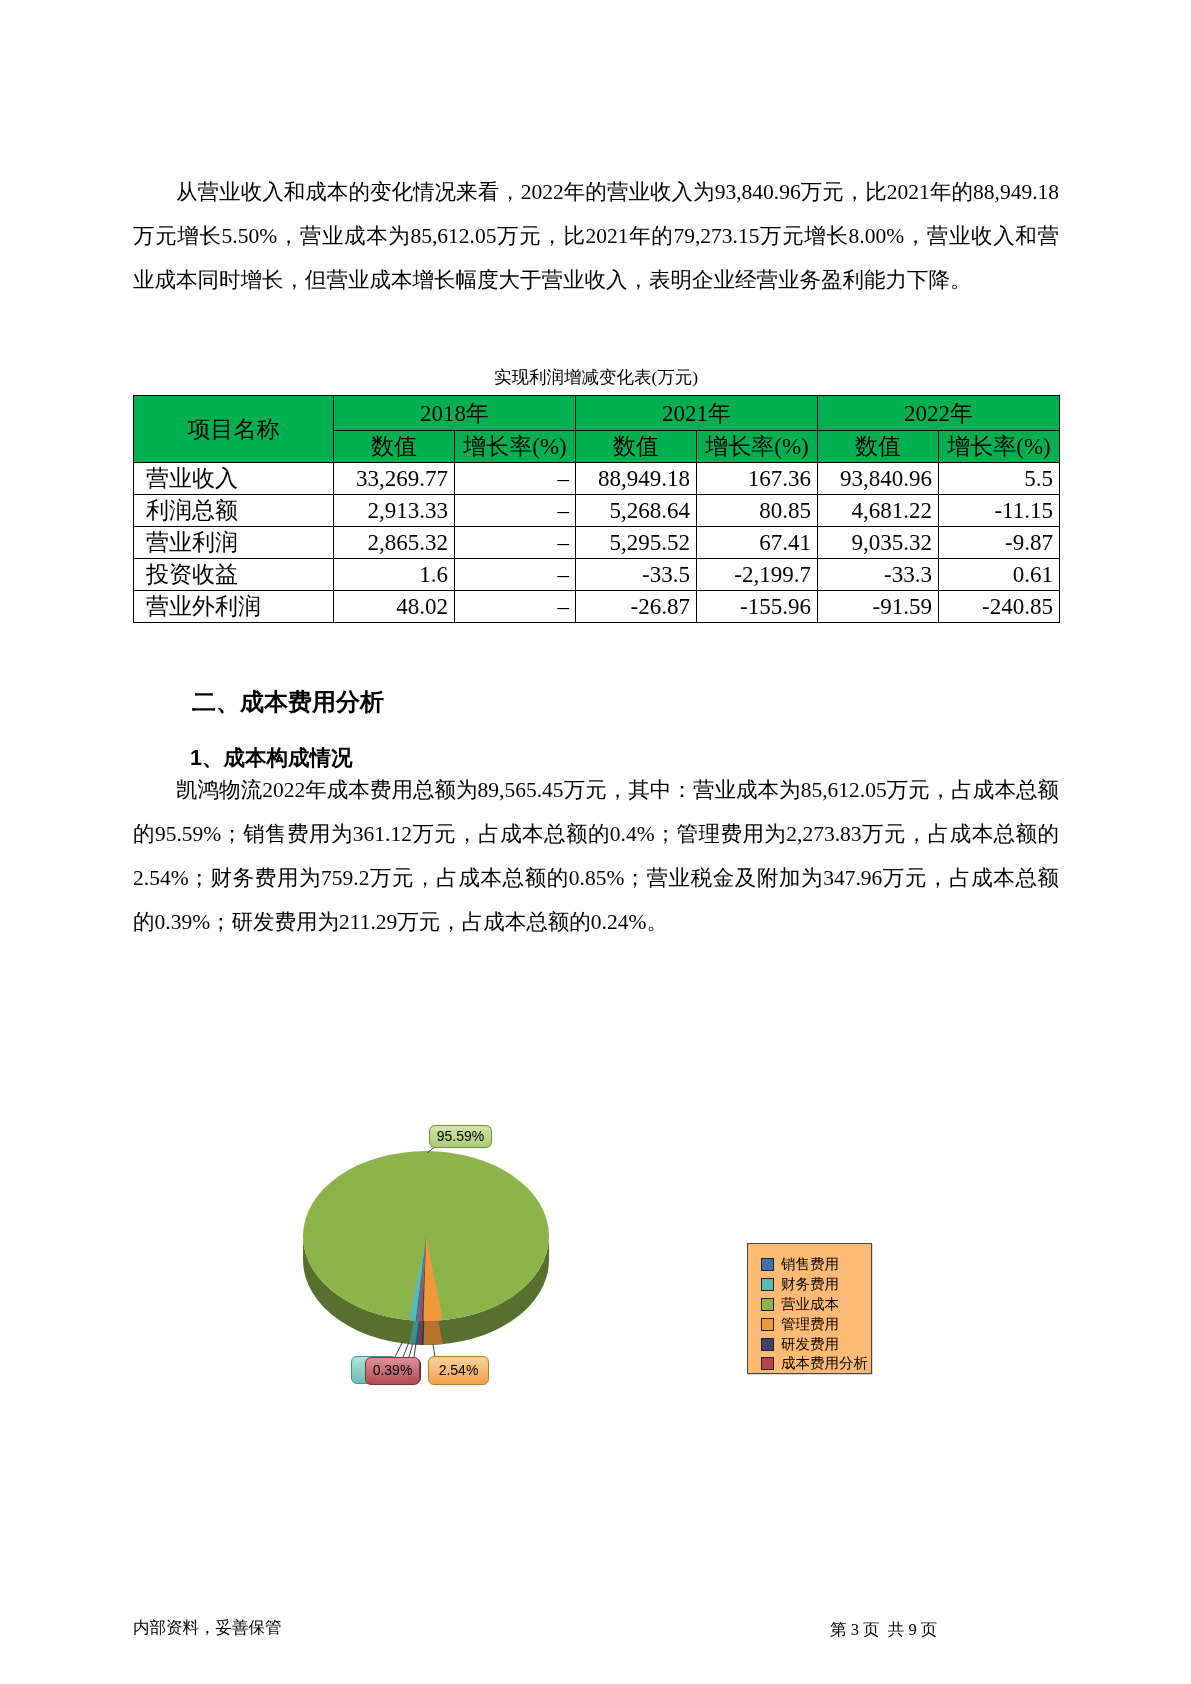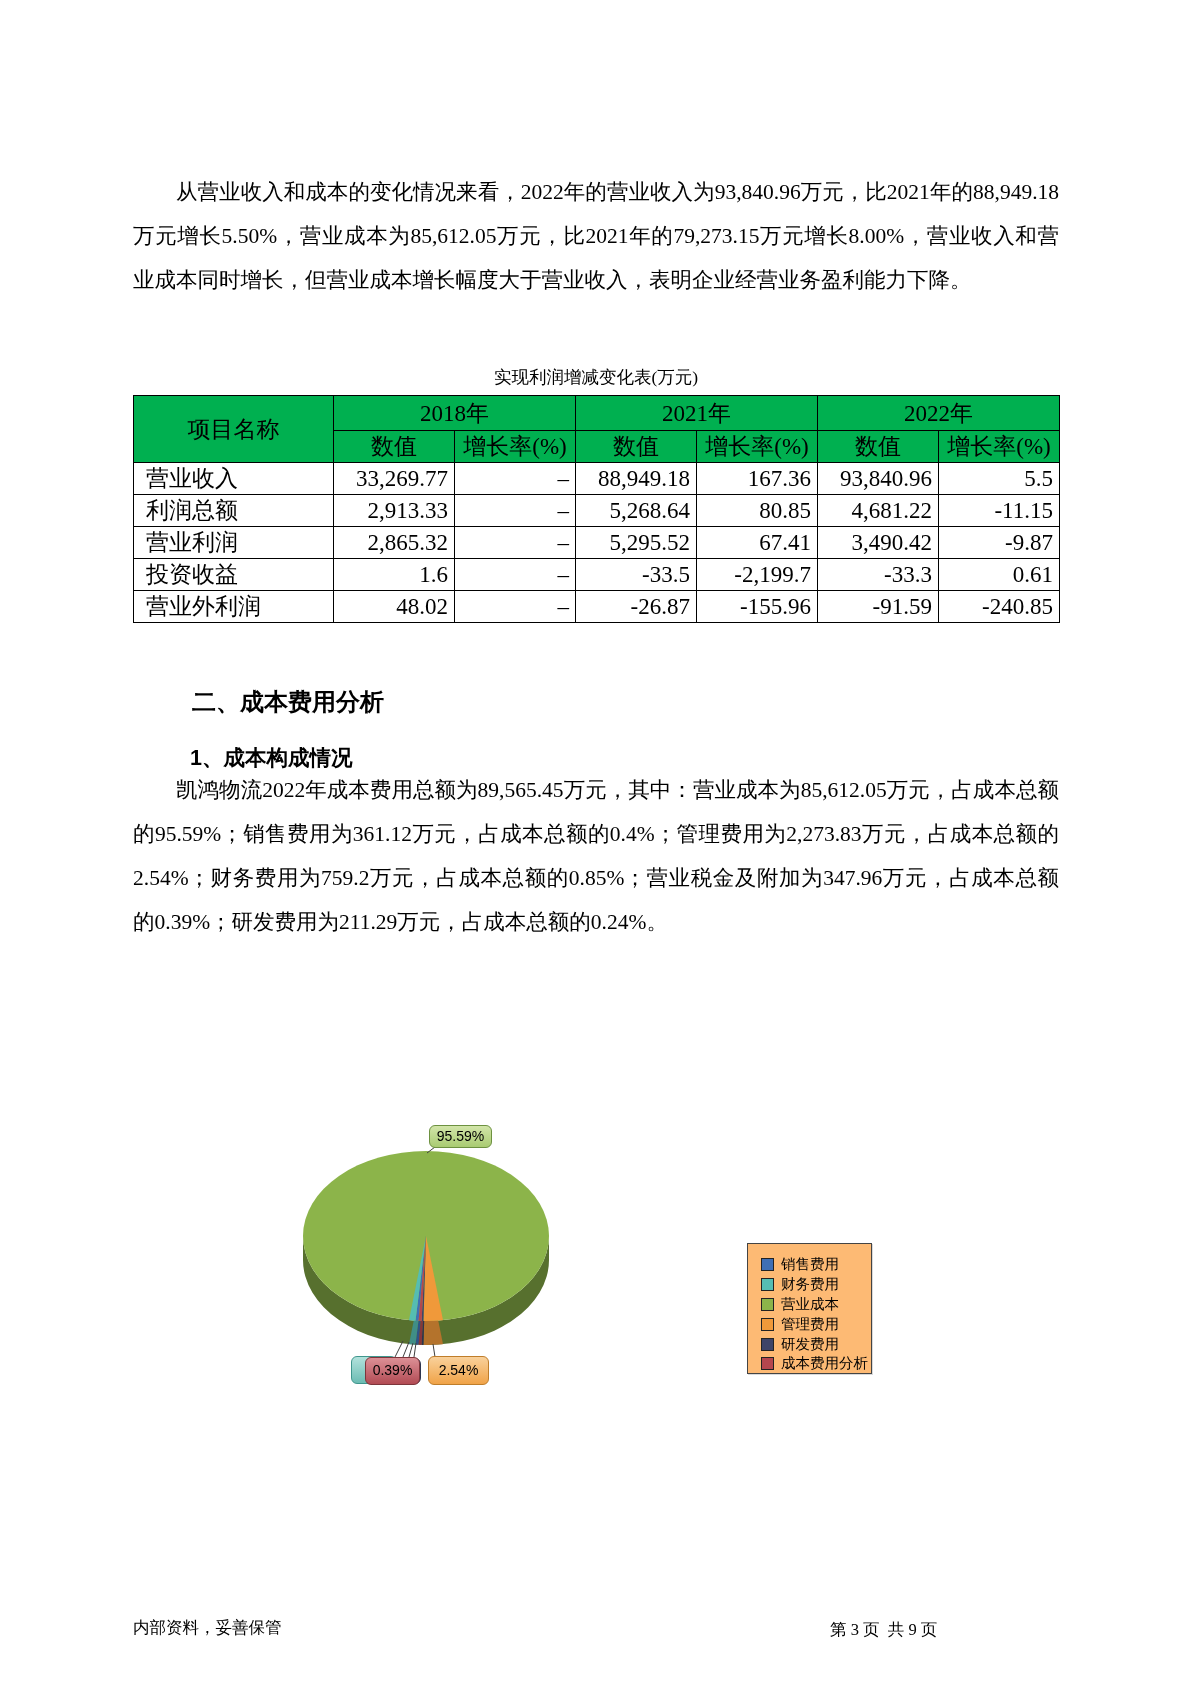--- a/index.html
+++ b/index.html
@@ -127,21 +127,21 @@
           <td class="c-num">80.85</td>
           <td class="c-num">4,681.22</td>
           <td class="c-num">-11.15</td>
         </tr>
         <tr>
           <td class="c-name">营业利润</td>
           <td class="c-num">2,865.32</td>
           <td class="c-num">–</td>
           <td class="c-num">5,295.52</td>
           <td class="c-num">67.41</td>
-          <td class="c-num">3,490.42</td>
+          <td class="c-num">9,035.32</td>
           <td class="c-num">-9.87</td>
         </tr>
         <tr>
           <td class="c-name">投资收益</td>
           <td class="c-num">1.6</td>
           <td class="c-num">–</td>
           <td class="c-num">-33.5</td>
           <td class="c-num">-2,199.7</td>
           <td class="c-num">-33.3</td>
           <td class="c-num">0.61</td>

